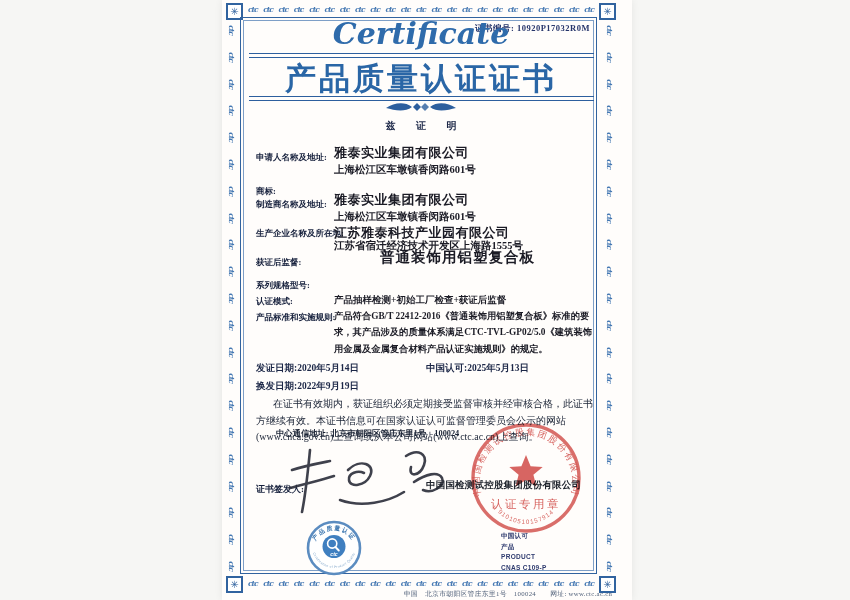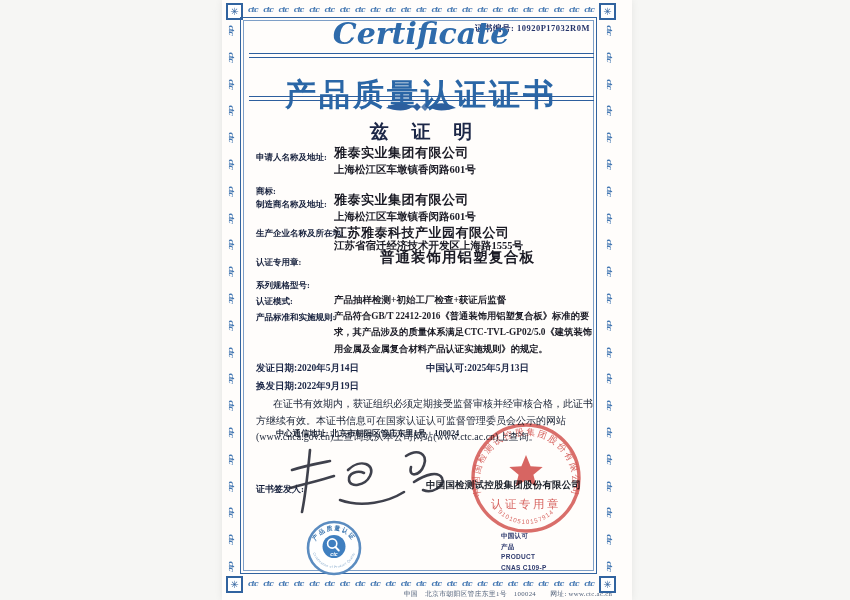--- a/index.html
+++ b/index.html
@@ -48,26 +48,26 @@
     position:absolute;top:16px;left:0;right:12px;text-align:center;
     font-family:"DejaVu Serif",serif;font-style:italic;font-weight:bold;
     font-size:30px;color:#2f6bab;
   }
   .rule{position:absolute;left:27px;right:38px;height:3px;
     border-top:1.2px solid #2d5f9e;border-bottom:1.2px solid #2d5f9e;}
   .rule.r1{top:53px}.rule.r2{top:96px}
   .title-zh{
     position:absolute;top:58px;left:0;right:12px;text-align:center;
     font-family:"Liberation Sans","DejaVu Sans",sans-serif;font-weight:bold;
-    font-size:31px;letter-spacing:3px;color:#2a66a6;margin-top:16px;
+    font-size:31px;letter-spacing:3px;color:#2a66a6;
   }
   .flourish{position:absolute;top:100px;left:0;right:12px;text-align:center;}
   .attest{
     position:absolute;top:119px;left:0;right:12px;text-align:center;
-    font-size:19px;font-weight:bold;letter-spacing:9px;text-indent:9px;color:#1c2747;
+    font-size:10px;font-weight:bold;letter-spacing:9px;text-indent:9px;color:#1c2747;
   }
   
   .lbl{position:absolute;left:34px;font-size:8.5px;font-weight:bold;color:#16203c;}
   .val{position:absolute;left:112px;color:#1b1b25;}
   .val.name{font-size:13px;font-weight:bold;letter-spacing:.5px;}
   .val.addr{font-size:10.5px;font-weight:bold;}
   .val.product{font-size:14.5px;font-weight:bold;letter-spacing:1px;margin-left:46px;}
   .val.small{font-size:9.5px;font-weight:bold;}
   .val.para{font-size:9.3px;font-weight:bold;width:258px;line-height:1.75;}
   .dateline{position:absolute;font-size:9.5px;font-weight:bold;color:#1c2747;}
@@ -229,21 +229,21 @@
   <div class="lbl" style="top:186px">商标:</div>
 
   <div class="lbl" style="top:199px">制造商名称及地址:</div>
   <div class="val name" style="top:191px">雅泰实业集团有限公司</div>
   <div class="val addr" style="top:210px">上海松江区车墩镇香闵路601号</div>
 
   <div class="lbl" style="top:228px">生产企业名称及所在地:</div>
   <div class="val name" style="top:224px">江苏雅泰科技产业园有限公司</div>
   <div class="val addr" style="top:239px">江苏省宿迁经济技术开发区上海路1555号</div>
 
-  <div class="lbl" style="top:257px">认证专用章:</div>
+  <div class="lbl" style="top:257px">获证后监督:</div>
   <div class="val product" style="top:248px">普通装饰用铝塑复合板</div>
 
   <div class="lbl" style="top:280px">系列规格型号:</div>
 
   <div class="lbl" style="top:296px">认证模式:</div>
   <div class="val small" style="top:294px">产品抽样检测+初始工厂检查+获证后监督</div>
 
   <div class="lbl" style="top:312px">产品标准和实施规则:</div>
   <div class="val para" style="top:308px">产品符合GB/T 22412-2016《普通装饰用铝塑复合板》标准的要求，其产品涉及的质量体系满足CTC-TVL-GP02/5.0《建筑装饰用金属及金属复合材料产品认证实施规则》的规定。</div>
 

